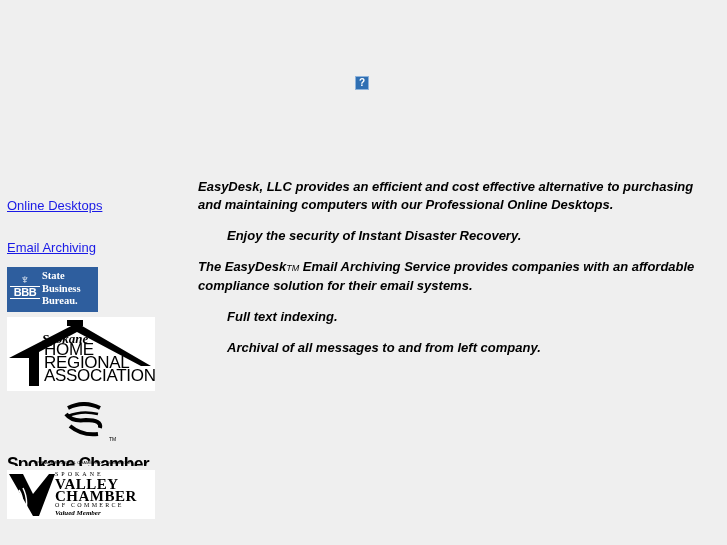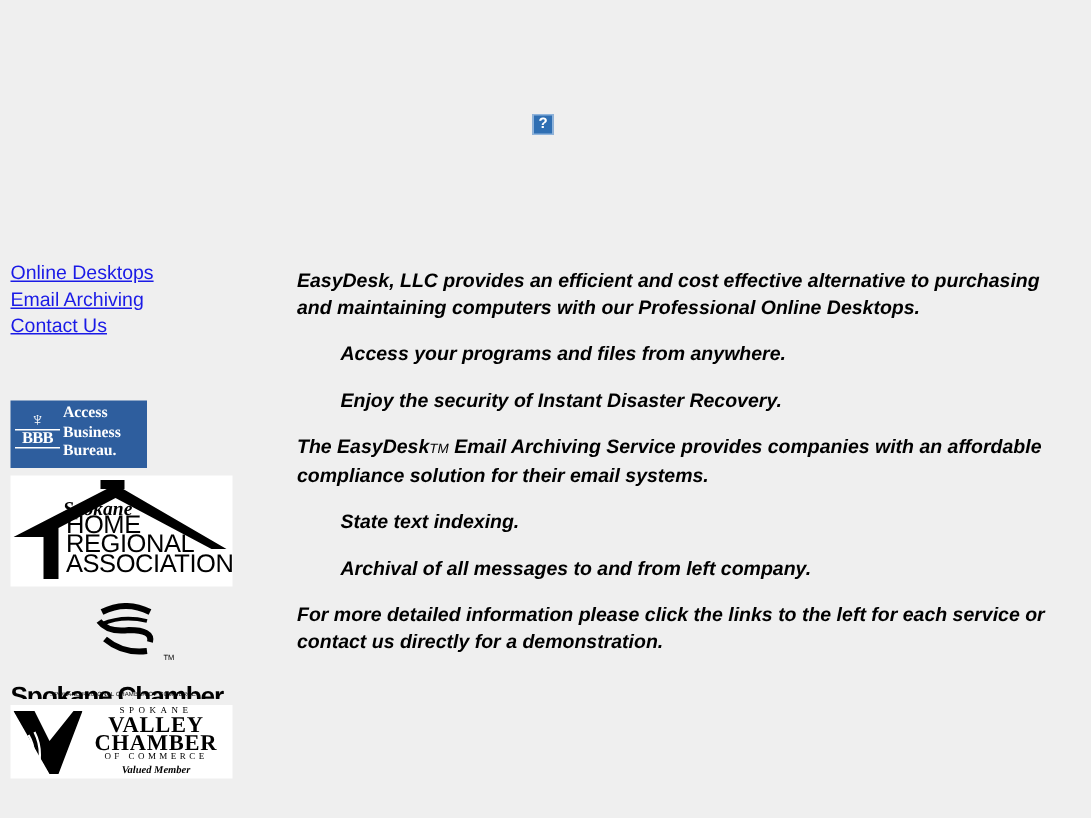--- a/index.html
+++ b/index.html
@@ -9,43 +9,43 @@
     font-family:"Liberation Sans", sans-serif;
     position:relative;
     color:#000;
   }
   .broken-img {
     position:absolute; left:355px; top:76px; width:14px; height:14px;
     background:#2f6fb3; border:1px solid #8fb4dc; box-sizing:border-box;
     color:#fff; font-size:10px; font-weight:bold; text-align:center; line-height:12px;
   }
   .nav { position:absolute; left:7px; top:173px; font-size:13px; line-height:17.5px; }
-  .nav a { display:block; color:#1a1ae6; text-decoration:underline; cursor:pointer; }
+  .nav a { display:block; color:#1a1ae6; text-decoration:underline; cursor:pointer;margin-top:24px; }
 
   .logo { position:absolute; box-sizing:border-box; overflow:hidden; }
   .bbb { left:7px; top:267px; width:91px; height:45px; background:#2e5e9e; color:#fff; }
   .bbb .mark { position:absolute; left:3px; top:6px; width:30px; height:34px; text-align:center; }
   .bbb .mark .torch { font-size:13px; line-height:13px; }
-  .bbb .mark .letters { font-family:Liberation Serif, serif; font-weight:bold; font-size:11px; line-height:11px; letter-spacing:-0.5px; border-top:1px solid #fff; border-bottom:1px solid #fff; }
+  .bbb .mark .letters { font-family:Liberation Sans, sans-serif; font-weight:bold; font-size:11px; line-height:11px; letter-spacing:-0.5px; border-top:1px solid #fff; border-bottom:1px solid #fff; }
   .bbb .words { position:absolute; left:35px; top:3px; font-family:"Liberation Serif", serif; font-weight:bold; font-size:10.5px; line-height:12.5px; }
 
   .hba { left:7px; top:317px; width:148px; height:74px; background:#fff; }
   .hba .roof { position:absolute; left:2px; top:3px; }
   .hba .spk { position:absolute; left:35px; top:14px; font-family:"Liberation Serif", serif; font-style:italic; font-weight:bold; font-size:13px; }
   .hba .txt { position:absolute; left:37px; top:26px; font-size:17px; line-height:13px; letter-spacing:-0.3px; }
 
   .spk-chamber { left:7px; top:402px; width:150px; height:64px; }
   .spk-chamber .swirl { position:absolute; left:55px; top:0; }
   .spk-chamber .tm { position:absolute; left:102px; top:34px; font-size:5px; }
   .spk-chamber .name { position:absolute; left:0; top:40px; width:150px; font-weight:bold; font-size:17.5px; letter-spacing:-0.8px; white-space:nowrap;margin-top:12px; }
   .spk-chamber .sub { position:absolute; left:0; top:58px; width:150px; text-align:center; font-size:4px; letter-spacing:0.1px; white-space:nowrap; }
 
   .valley { left:7px; top:470px; width:148px; height:49px; background:#fff; }
   .valley .v { position:absolute; left:2px; top:2px; }
-  .valley .t { position:absolute; left:48px; top:1px; width:98px; text-align:center; font-family:"Liberation Serif", serif; color:#000; }
+  .valley .t { position:absolute; left:48px; top:1px; width:98px; font-family:"Liberation Serif", serif; color:#000; }
   .valley .t .l1 { font-size:6px; letter-spacing:3px; line-height:7px; }
   .valley .t .l2 { font-size:15px; line-height:12px; font-weight:bold; letter-spacing:0.5px; }
   .valley .t .l3 { font-size:6px; letter-spacing:2.3px; line-height:7px; }
   .valley .t .l4 { font-size:7px; line-height:8px; font-style:italic;font-weight:bold; }
 
   .content { position:absolute; left:198px; top:178px; width:520px; font-size:13px; font-weight:bold; line-height:18px;font-style:italic; }
   .content p { margin:0 0 13px 0; }
   .content p.ind { padding-left:29px; }
   .tm-sup { font-size:9px; font-weight:normal; }
 </style>
@@ -59,21 +59,21 @@
   <a>Email Archiving</a>
   <a>Contact Us</a>
 </nav>
 
 <div class="logo bbb">
   <div class="mark">
     <div class="torch">♆</div>
     <div class="letters">BBB</div>
   </div>
   <div class="words">
-    <div>Access</div>
+    <div>State</div>
     <div>Business</div>
     <div>Bureau.</div>
   </div>
 </div>
 
 <div class="logo hba">
   <svg class="roof" width="144" height="68" viewBox="0 0 144 68">
     <polygon points="0,38 68,3 142,46 132,46 68,12 30,32 30,66 20,66 20,38" fill="#000"></polygon>
     <rect x="58" y="0" width="16" height="6" fill="#000"></rect>
   </svg>
@@ -107,19 +107,17 @@
     <div class="l1">SPOKANE</div>
     <div class="l2">VALLEY</div>
     <div class="l2">CHAMBER</div>
     <div class="l3">OF COMMERCE</div>
     <div class="l4">Valued Member</div>
   </div>
 </div>
 
 <main class="content">
   <p>EasyDesk, LLC provides an efficient and cost effective alternative to purchasing and maintaining computers with our Professional Online Desktops.</p>
-  <p class="ind">Access your programs and files from anywhere.</p>
   <p class="ind">Enjoy the security of Instant Disaster Recovery.</p>
   <p><span>The EasyDesk</span><span class="tm-sup">TM</span><span> Email Archiving Service provides companies with an affordable compliance solution for their email systems.</span></p>
-  <p class="ind">State text indexing.</p>
+  <p class="ind">Full text indexing.</p>
   <p class="ind">Archival of all messages to and from left company.</p>
-  <p>For more detailed information please click the links to the left for each service or contact us directly for a demonstration.</p>
 </main>
 
 </body></html>

